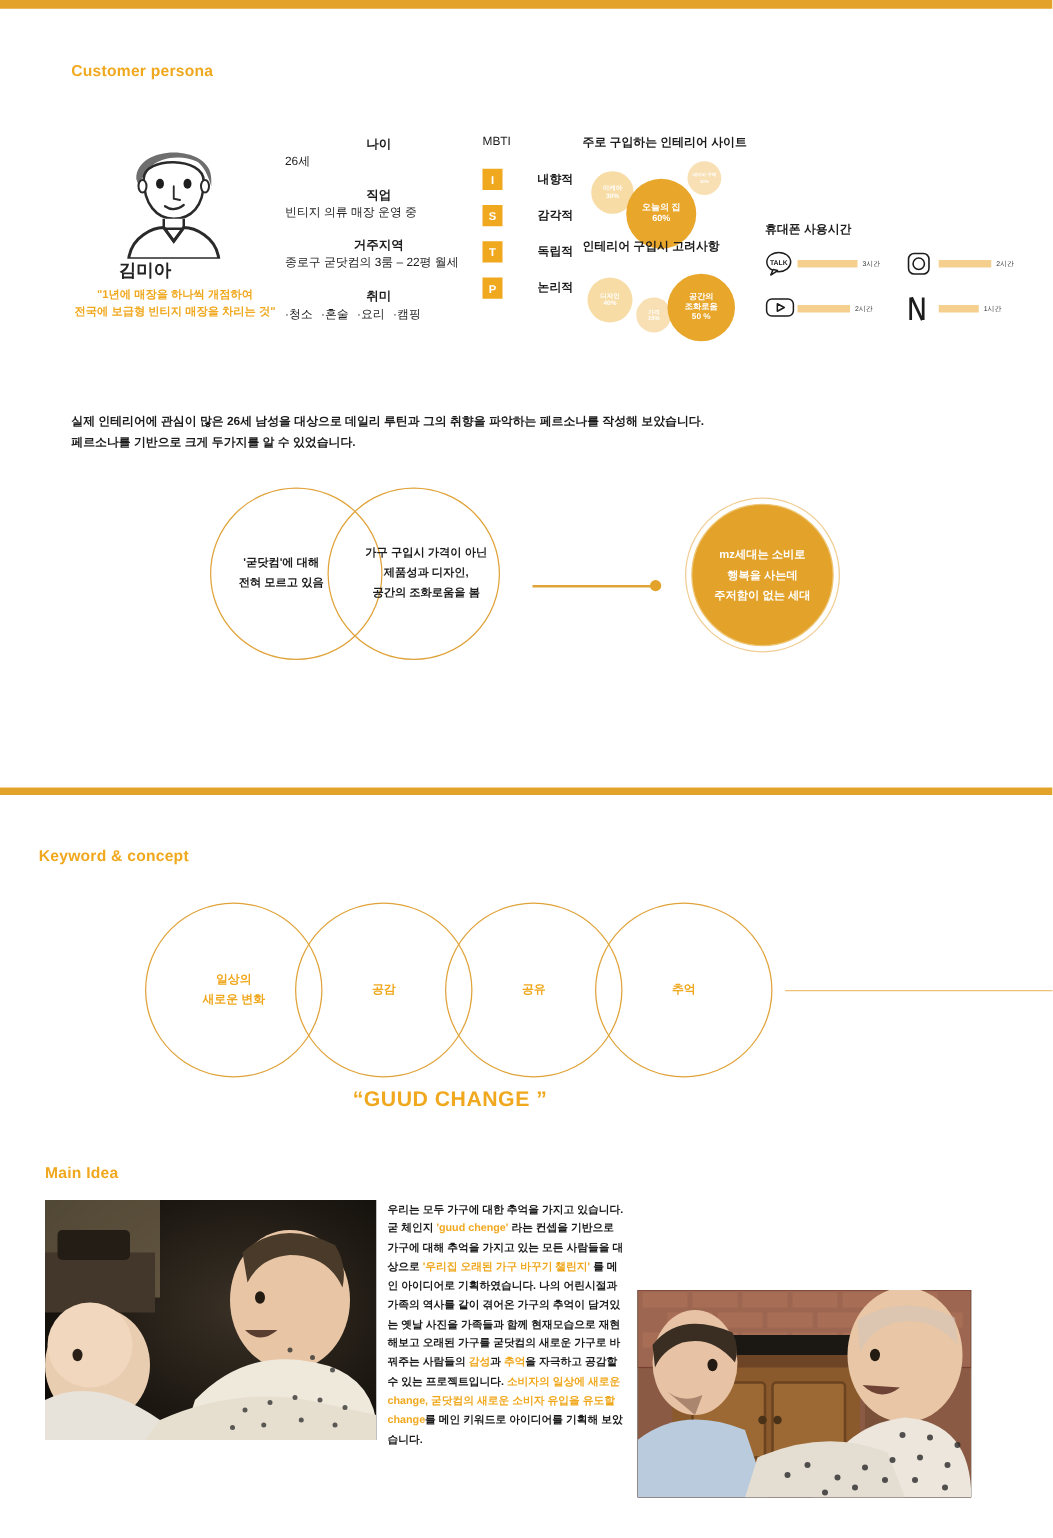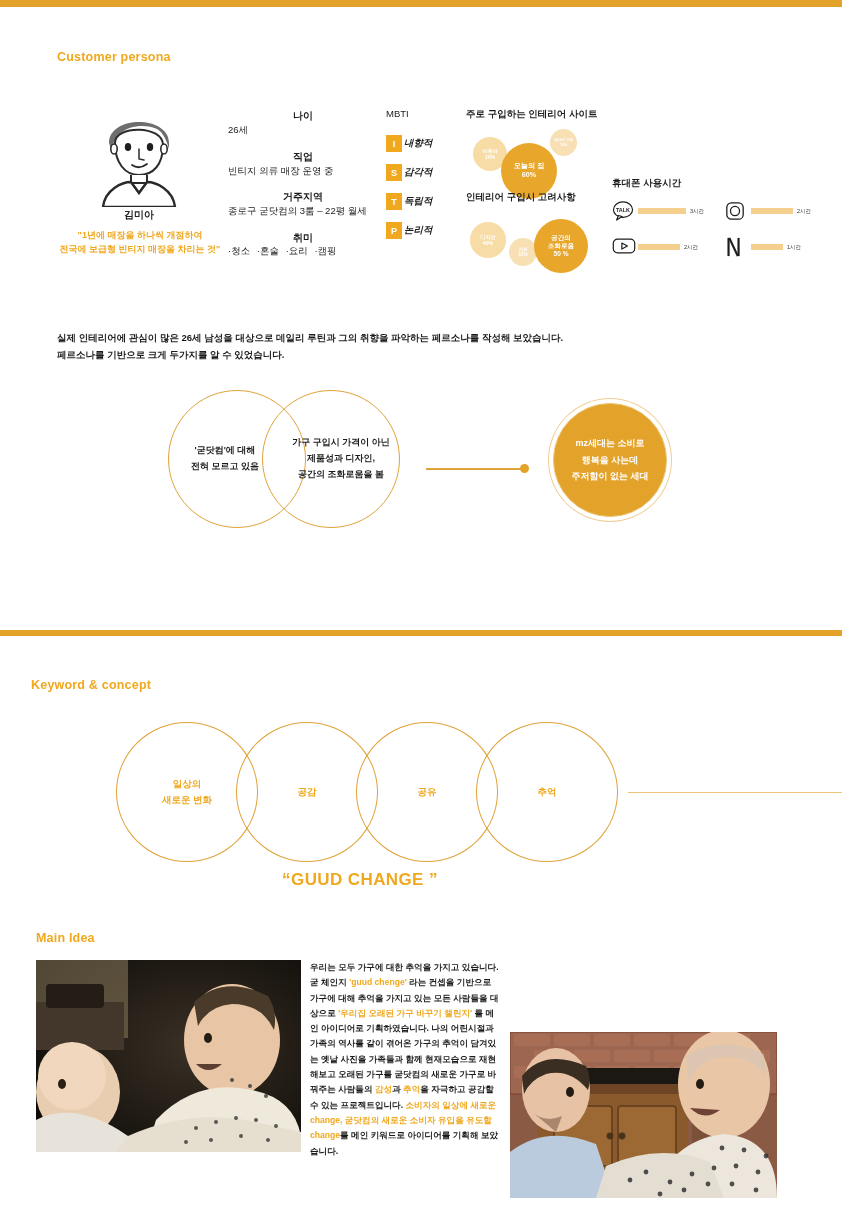--- a/index.html
+++ b/index.html
@@ -31,21 +31,21 @@
   }
   #t-persona { left: 57px; top: 50px; }
   #t-keyword { left: 31px; top: 678px; }
   #t-mainidea { left: 36px; top: 931px; }
 
   
   .avatar { position: absolute; left: 95px; top: 103px; width: 88px; height: 104px; }
   .avatar svg { display:block; }
   .avatar-name {
     position: absolute; left: 95px; top: 208px; width: 88px;
-    text-align: center; font-size: 10px; font-weight: 700; color: #222;
+    font-size: 14px; font-weight: 700; color: #222;
   }
   .quote {
     position: absolute; left: 28px; top: 229px; width: 224px;
     text-align: center; color: #f0a81e;
     font-size: 9px; font-weight: 700; line-height: 1.55;
   }
 
   
   .facts { position: absolute; left: 228px; top: 108px; width: 150px; }
   .fact { margin-bottom: 11px; }
@@ -56,21 +56,21 @@
 
   
   .mbti { position: absolute; left: 386px; top: 108px; }
   .mbti-title { font-size: 9.5px; font-weight: 400; color: #1c1c1c; margin-bottom: 16px; }
   .mbti-row { display: flex; align-items: center; margin-bottom: 12px; }
   .mbti-chip {
     width: 16px; height: 17px; background: #f0a81e; color: #fff;
     font-size: 9px; font-weight: 700;
     display: flex; align-items: center; justify-content: center;
   }
-  .mbti-text { margin-left: 2px; font-size: 9.5px; font-weight: 700; color: #1c1c1c; font-style: italic; }
+  .mbti-text { margin-left: 28px; font-size: 9.5px; font-weight: 700; color: #1c1c1c; }
 
   
   .bubble-group { position: absolute; }
   .bubble-title { font-size: 9.5px; font-weight: 700; color: #1c1c1c; }
   .bubble-canvas { position: relative; }
   .bubble {
     position: absolute; border-radius: 50%;
     display: flex; flex-direction: column; align-items: center; justify-content: center;
     color: #fff; font-weight: 700; text-align: center; line-height: 1.2;
   }

